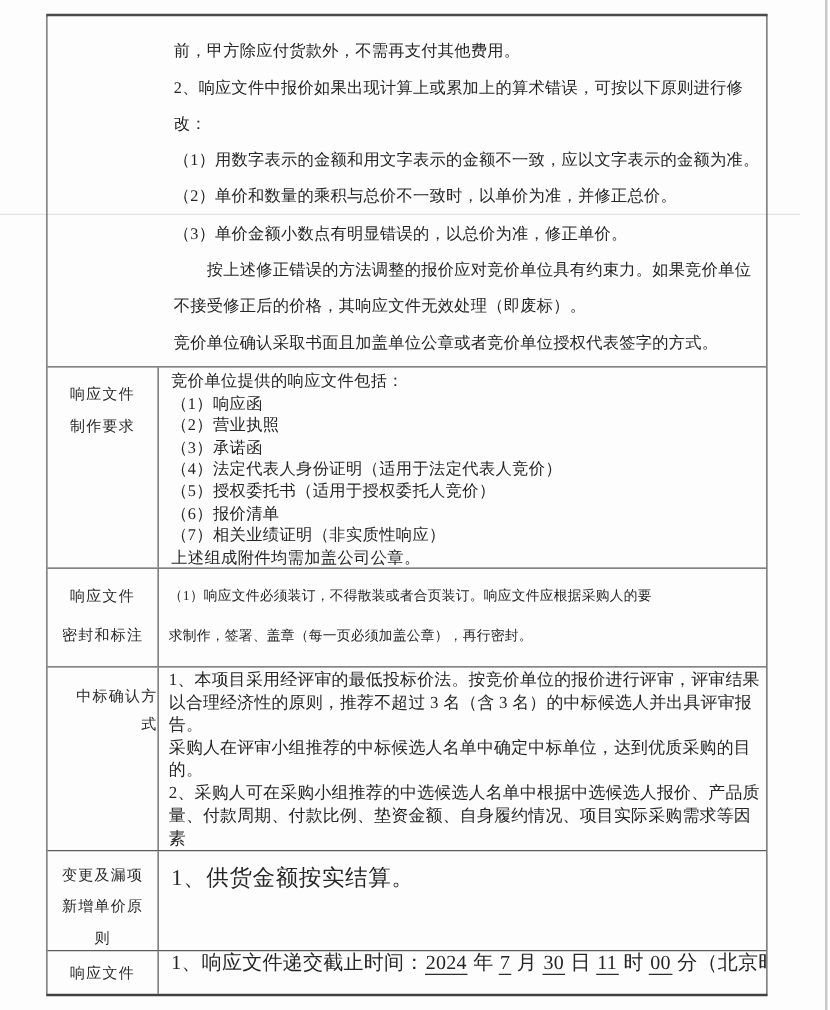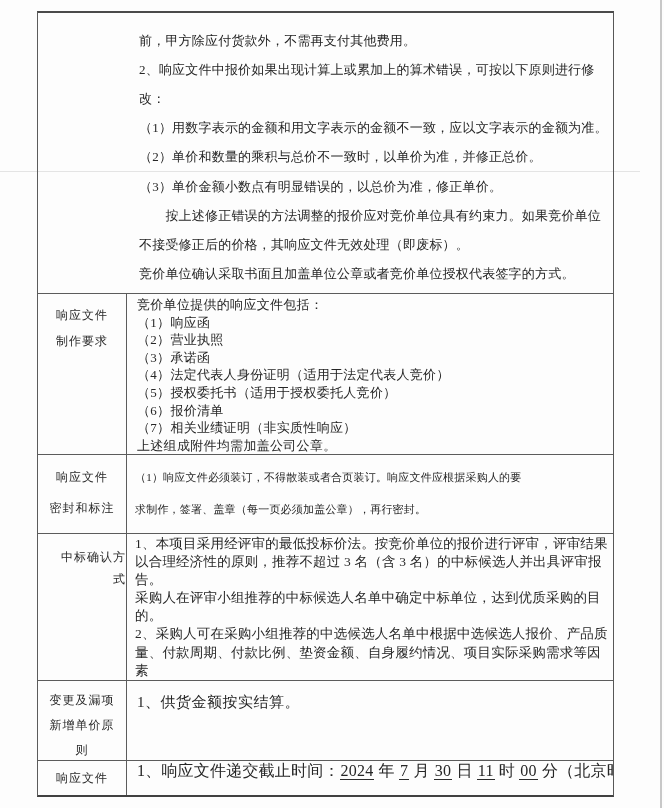--- a/index.html
+++ b/index.html
@@ -62,21 +62,21 @@
     color: #262626;
     white-space: pre-line;
     overflow: hidden;
   }
 
   
   .c1 { font-size: 13px;   line-height: 29.2px; padding: 8px 4px 0 12px; letter-spacing: 0.2px; }
   .c2 { font-size: 13px; line-height: 17.6px; padding: 2px 4px 0 10px; letter-spacing: 0.3px; }
   .c3 { font-size: 11px; line-height: 32px; padding: 6px 4px 0 8px;  letter-spacing: 0.2px; }
   .c4 { font-size: 13.5px; line-height: 18.1px; padding: 1px 4px 0 8px;  letter-spacing: 0.2px; }
-  .c5 { font-size: 15px; line-height: 18px;   padding: 12px 4px 0 10px;letter-spacing: 0.5px; }
+  .c5 { font-size: 18px; line-height: 18px;   padding: 12px 4px 0 10px;letter-spacing: 0.5px; }
   .c6 { font-size: 16px; line-height: 16.4px; padding: 2px 4px 0 10px; letter-spacing: 0.2px; }
 
   
   .l2 { padding-top: 8px;  line-height: 26px; }
   .l3 { padding-top: 7px;  line-height: 31px; }
   .l4 { padding-top: 12px; line-height: 22px; text-align: right; padding-left: 7px; }
   .l5 { padding-top: 7px;  line-height: 25px; }
   .l6 { display: flex; align-items: center; justify-content: center; }
 
   .c6 .rich-line { white-space: nowrap; }

